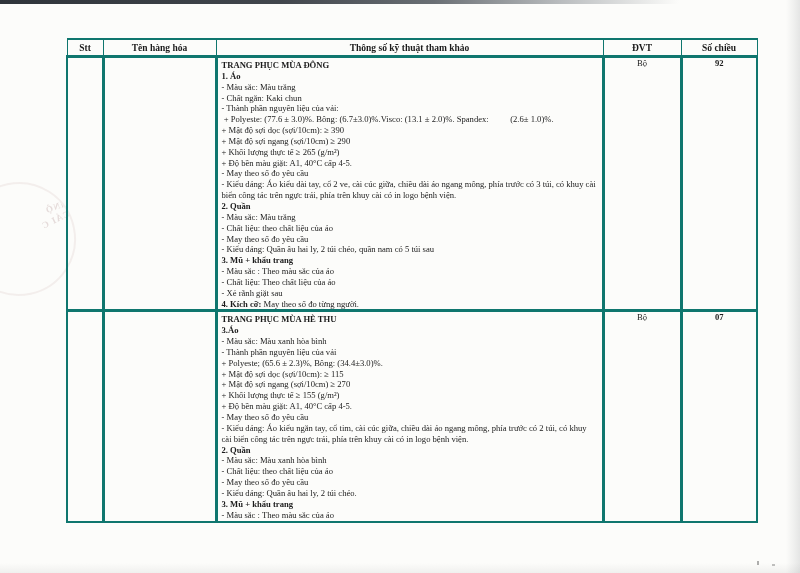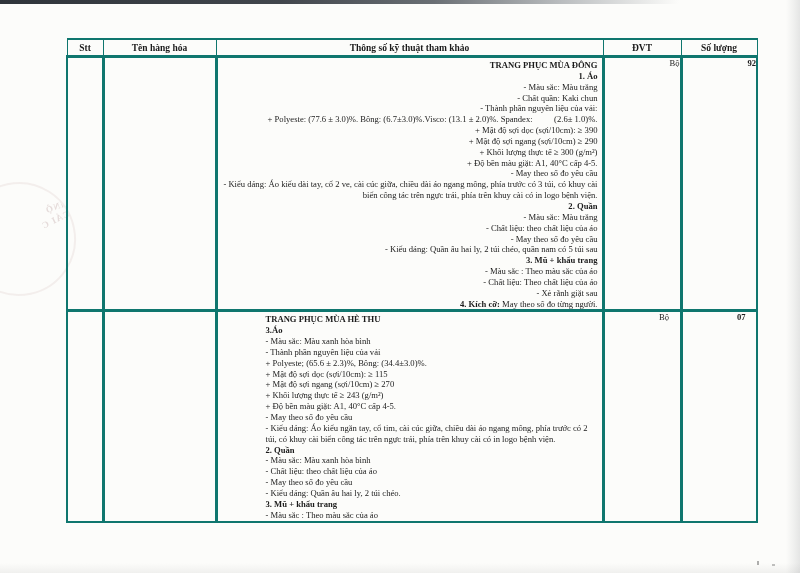--- a/index.html
+++ b/index.html
@@ -48,22 +48,22 @@
     overflow:hidden;
   }
   table.doc tr.hdr th{
     height:15px;text-align:center;vertical-align:middle;
     font-weight:bold;font-size:9.5px;line-height:10px;
     border-width:2px 1px 1px 1px;
   }
   table.doc th:first-child,table.doc td:first-child{border-left-width:2px;}
   table.doc th:last-child,table.doc td:last-child{border-right-width:2px;font-weight:bold;}
   table.doc tr:last-child td{border-bottom-width:2px;}
-  tr.r1 td{height:250px;text-align:right;}
-  tr.r2 td{height:209px;padding-left:44px;}
+  tr.r1 td{height:250px;}
+  tr.r2 td{height:209px;}
   td.center{text-align:center;vertical-align:middle;font-size:9.2px;}
   .spec-cell-inner{padding:2px 4px 0 4px;}
   .spec-line{white-space:pre-wrap;}
   .bold{font-weight:bold;}
 </style>
 </head>
 <body>
 
 <div class="top-edge"></div>
 <div class="right-edge"></div>
@@ -83,36 +83,36 @@
       <col style="width:387px">
       <col style="width:78px">
       <col style="width:76px">
   </colgroup>
   <tbody>
       <tr class="hdr">
     <th>Stt</th>
     <th>Tên hàng hóa</th>
     <th>Thông số kỹ thuật tham khảo</th>
     <th>ĐVT</th>
-    <th>Số lượng</th>
+    <th>Số chiều</th>
   </tr>
   <tr class="r1">
     <td class="center"></td>
     <td class="center"></td>
     <td>
           <div class="spec-cell-inner">
             <div class="spec-line"><span class="bold">TRANG PHỤC MÙA ĐÔNG</span></div>
             <div class="spec-line"><span class="bold">1. Áo</span></div>
             <div class="spec-line">- Màu sắc: Màu trắng</div>
-            <div class="spec-line">- Chất quần: Kaki chun</div>
+            <div class="spec-line">- Chất ngắn: Kaki chun</div>
             <div class="spec-line">- Thành phần nguyên liệu của vải:</div>
             <div class="spec-line"> + Polyeste: (77.6 ± 3.0)%. Bông: (6.7±3.0)%.Visco: (13.1 ± 2.0)%. Spandex:          (2.6± 1.0)%.</div>
             <div class="spec-line">+ Mật độ sợi dọc (sợi/10cm): ≥ 390</div>
             <div class="spec-line">+ Mật độ sợi ngang (sợi/10cm) ≥ 290</div>
-            <div class="spec-line">+ Khối lượng thực tế ≥ 300 (g/m²)</div>
+            <div class="spec-line">+ Khối lượng thực tế ≥ 265 (g/m²)</div>
             <div class="spec-line">+ Độ bền màu giặt: A1, 40°C cấp 4-5.</div>
             <div class="spec-line">- May theo số đo yêu cầu</div>
             <div class="spec-line">- Kiểu dáng: Áo kiểu dài tay, cổ 2 ve, cài cúc giữa, chiều dài áo ngang mông, phía trước có 3 túi, có khuy cài biển công tác trên ngực trái, phía trên khuy cài có in logo bệnh viện.</div>
             <div class="spec-line"><span class="bold">2. Quần</span></div>
             <div class="spec-line">- Màu sắc: Màu trắng</div>
             <div class="spec-line">- Chất liệu: theo chất liệu của áo</div>
             <div class="spec-line">- May theo số đo yêu cầu</div>
             <div class="spec-line">- Kiểu dáng: Quần âu hai ly, 2 túi chéo, quần nam có 5 túi sau</div>
             <div class="spec-line"><span class="bold">3. Mũ + khẩu trang</span></div>
             <div class="spec-line">- Màu sắc : Theo màu sắc của áo</div>
@@ -129,21 +129,21 @@
     <td class="center"></td>
     <td>
           <div class="spec-cell-inner">
             <div class="spec-line"><span class="bold">TRANG PHỤC MÙA HÈ THU</span></div>
             <div class="spec-line"><span class="bold">3.Áo</span></div>
             <div class="spec-line">- Màu sắc: Màu xanh hòa bình</div>
             <div class="spec-line">- Thành phần nguyên liệu của vải</div>
             <div class="spec-line">+ Polyeste; (65.6 ± 2.3)%, Bông: (34.4±3.0)%.</div>
             <div class="spec-line">+ Mật độ sợi dọc (sợi/10cm): ≥ 115</div>
             <div class="spec-line">+ Mật độ sợi ngang (sợi/10cm) ≥ 270</div>
-            <div class="spec-line">+ Khối lượng thực tế ≥ 243 (g/m²)</div>
+            <div class="spec-line">+ Khối lượng thực tế ≥ 155 (g/m²)</div>
             <div class="spec-line">+ Độ bền màu giặt: A1, 40°C cấp 4-5.</div>
             <div class="spec-line">- May theo số đo yêu cầu</div>
             <div class="spec-line">- Kiểu dáng: Áo kiểu ngắn tay, cổ tim, cài cúc giữa, chiều dài áo ngang mông, phía trước có 2 túi, có khuy cài biển công tác trên ngực trái, phía trên khuy cài có in logo bệnh viện.</div>
             <div class="spec-line"><span class="bold">2. Quần</span></div>
             <div class="spec-line">- Màu sắc: Màu xanh hòa bình</div>
             <div class="spec-line">- Chất liệu: theo chất liệu của áo</div>
             <div class="spec-line">- May theo số đo yêu cầu</div>
             <div class="spec-line">- Kiểu dáng: Quần âu hai ly, 2 túi chéo.</div>
             <div class="spec-line"><span class="bold">3. Mũ + khẩu trang</span></div>
             <div class="spec-line">- Màu sắc : Theo màu sắc của áo</div>

